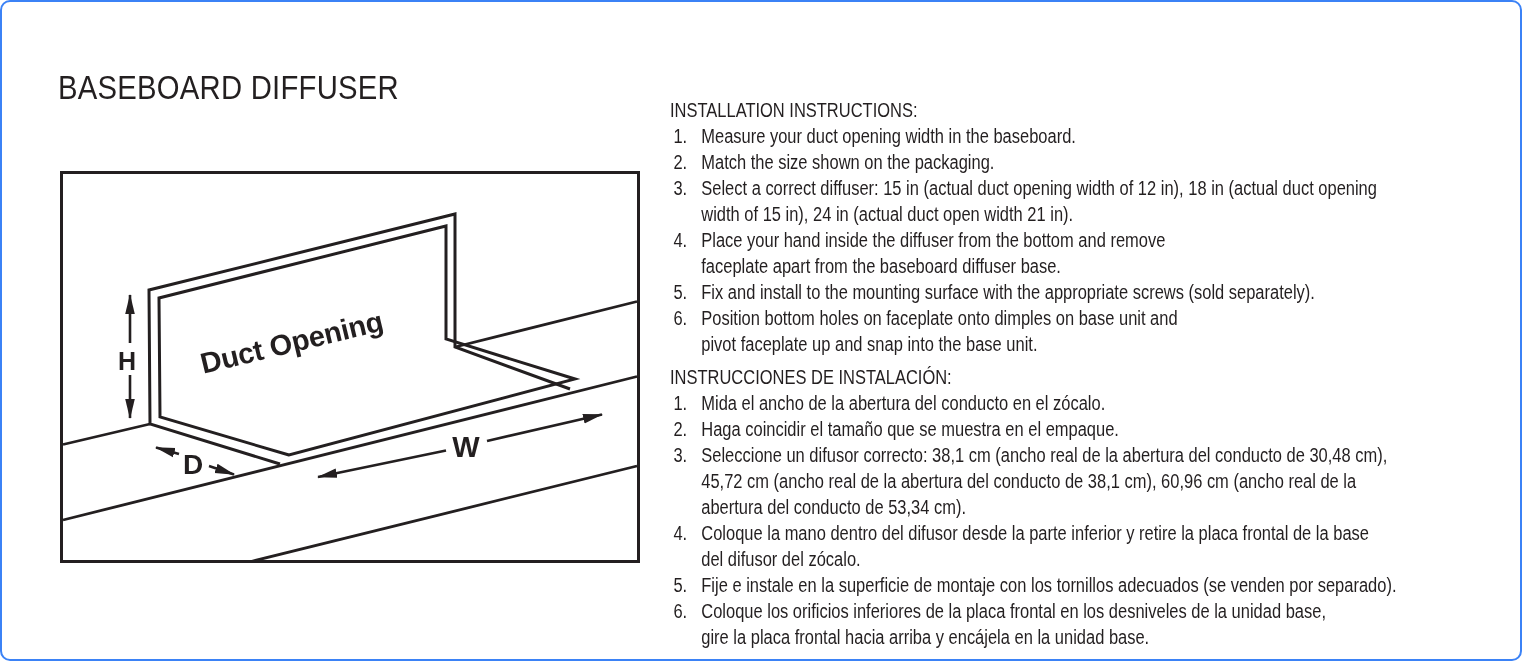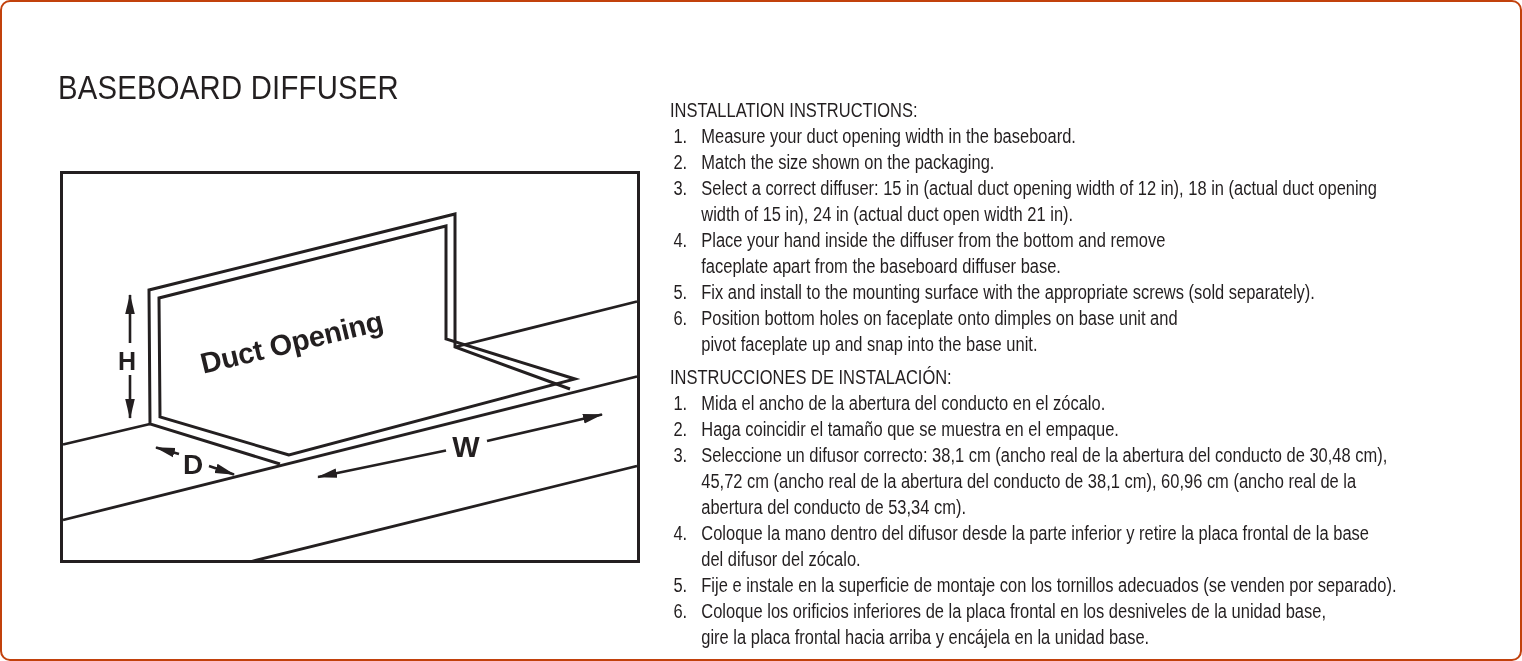--- a/index.html
+++ b/index.html
@@ -1,20 +1,20 @@
 <!DOCTYPE html>
 <html><head>
 <meta charset="utf-8">
 <style>
   html,body{margin:0;padding:0;background:#ffffff;}
   .page{
     position:relative;
     width:1522px;height:661px;
     background:#ffffff;
-    border:2px solid #c2410c;
+    border:2px solid #3b82f6;
     border-radius:10px;
     box-sizing:border-box;
     overflow:hidden;
     font-family:"Liberation Sans", sans-serif;
     color:#231f20;
   }
   .doc-title{
     position:absolute;left:56px;top:66px;
     font-size:34px;font-weight:400;letter-spacing:0.3px;
     color:#231f20;white-space:nowrap;

